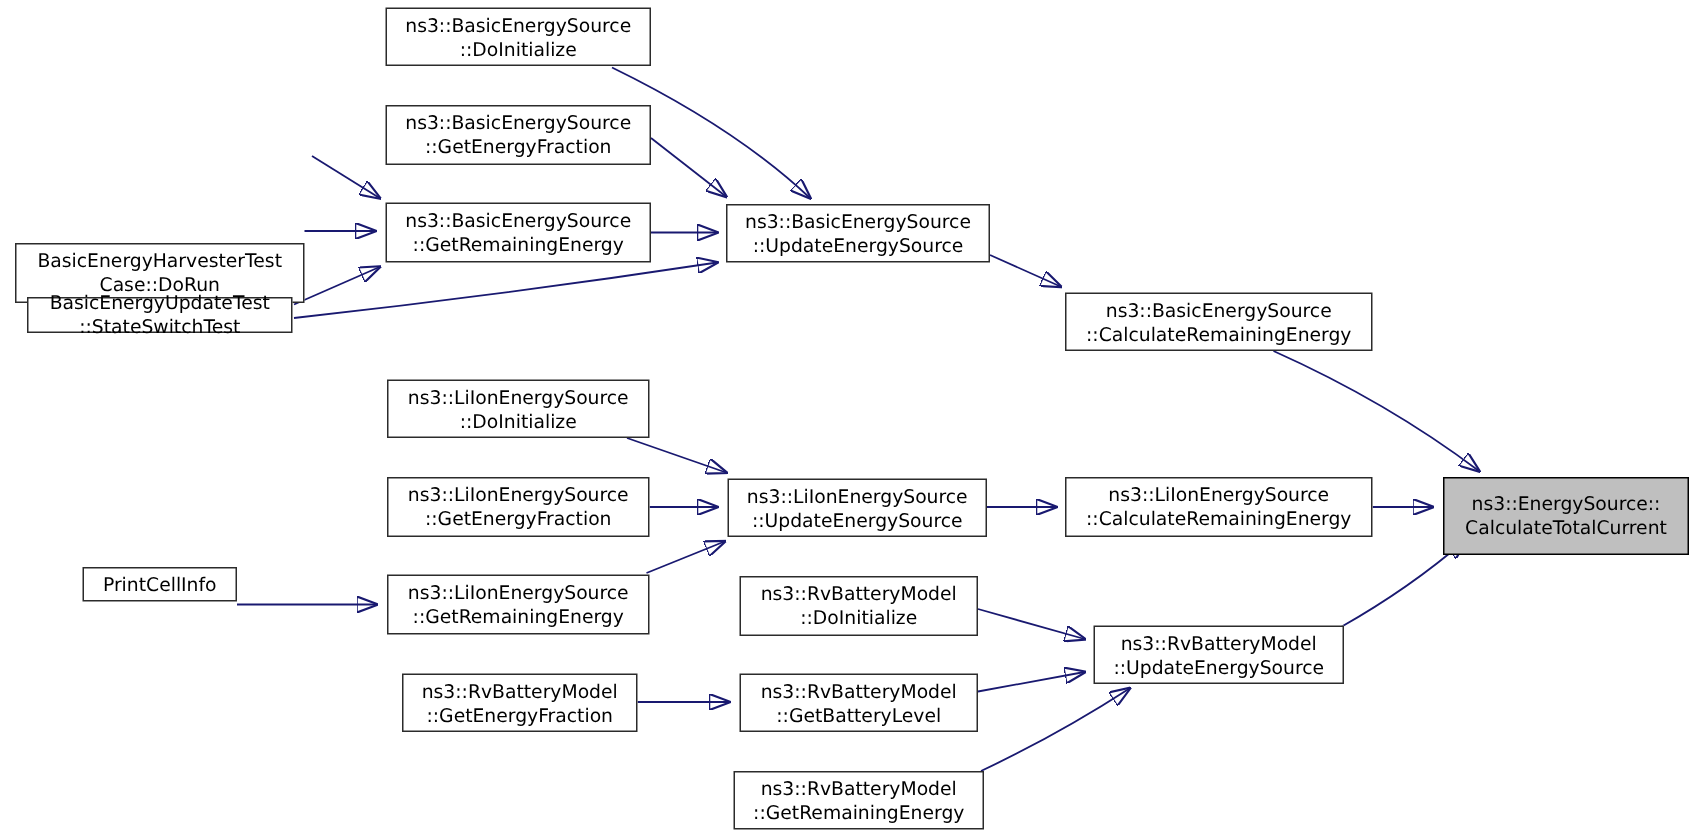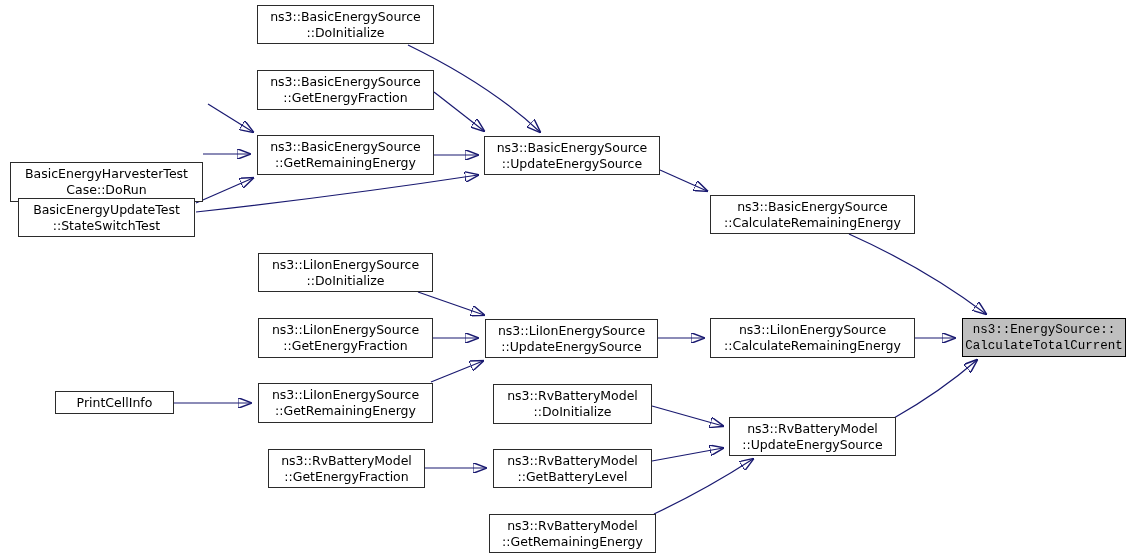--- a/index.html
+++ b/index.html
@@ -46,49 +46,49 @@
     <path d="M915,338 L955,338" marker-end="url(#arrow)"></path>
     <path d="M652,406 L723,426" marker-end="url(#arrow)"></path>
     <path d="M425,468 L486,468" marker-end="url(#arrow)"></path>
     <path d="M652,461 L723,448" marker-end="url(#arrow)"></path>
     <path d="M654,514 Q705,490 753,459" marker-end="url(#arrow)"></path>
     <path d="M894,418 Q940,392 977,360" marker-end="url(#arrow)"></path>
   </svg>
 
   <div class="node" style="left:10px;  top:133px; width:193px; height:40px;margin-top:29px;">BasicEnergyHarvesterTest
 Case::DoRun</div>
-  <div class="node" style="left:18px;  top:198px; width:177px; height:39px;">BasicEnergyUpdateTest
+  <div class="node" style="left:18px;  top:198px; width:177px; height:24px;">BasicEnergyUpdateTest
 ::StateSwitchTest</div>
   <div class="node" style="left:257px; top:5px;   width:177px; height:39px;">ns3::BasicEnergySource
 ::DoInitialize</div>
   <div class="node" style="left:257px; top:70px;  width:177px; height:40px;">ns3::BasicEnergySource
 ::GetEnergyFraction</div>
   <div class="node" style="left:257px; top:135px; width:177px; height:40px;">ns3::BasicEnergySource
 ::GetRemainingEnergy</div>
   <div class="node" style="left:484px; top:136px; width:176px; height:39px;">ns3::BasicEnergySource
 ::UpdateEnergySource</div>
   <div class="node" style="left:710px; top:195px; width:205px; height:39px;">ns3::BasicEnergySource
 ::CalculateRemainingEnergy</div>
   <div class="node" style="left:258px; top:253px; width:175px; height:39px;">ns3::LiIonEnergySource
 ::DoInitialize</div>
   <div class="node" style="left:258px; top:318px; width:175px; height:40px;">ns3::LiIonEnergySource
 ::GetEnergyFraction</div>
   <div class="node" style="left:258px; top:383px; width:175px; height:40px;">ns3::LiIonEnergySource
 ::GetRemainingEnergy</div>
-  <div class="node" style="left:55px;  top:391px; width:119px; height:23px;">PrintCellInfo</div>
+  <div class="node" style="left:55px;  top:378px; width:103px; height:23px;">PrintCellInfo</div>
   <div class="node" style="left:485px; top:319px; width:173px; height:39px;">ns3::LiIonEnergySource
 ::UpdateEnergySource</div>
   <div class="node" style="left:710px; top:318px; width:205px; height:40px;">ns3::LiIonEnergySource
 ::CalculateRemainingEnergy</div>
   <div class="node" style="left:493px; top:384px; width:159px; height:40px;">ns3::RvBatteryModel
 ::DoInitialize</div>
   <div class="node" style="left:268px; top:449px; width:157px; height:39px;">ns3::RvBatteryModel
 ::GetEnergyFraction</div>
   <div class="node" style="left:493px; top:449px; width:159px; height:39px;">ns3::RvBatteryModel
 ::GetBatteryLevel</div>
   <div class="node" style="left:729px; top:417px; width:167px; height:39px;">ns3::RvBatteryModel
 ::UpdateEnergySource</div>
   <div class="node" style="left:489px; top:514px; width:167px; height:39px;">ns3::RvBatteryModel
 ::GetRemainingEnergy</div>
-  <div class="node highlight" style="left:962px; top:318px; width:164px; height:39px;font-family:Liberation Mono, monospace;">ns3::EnergySource::
+  <div class="node highlight" style="left:962px; top:318px; width:164px; height:52px;">ns3::EnergySource::
 CalculateTotalCurrent</div>
 
 </div>
 
 </body></html>

